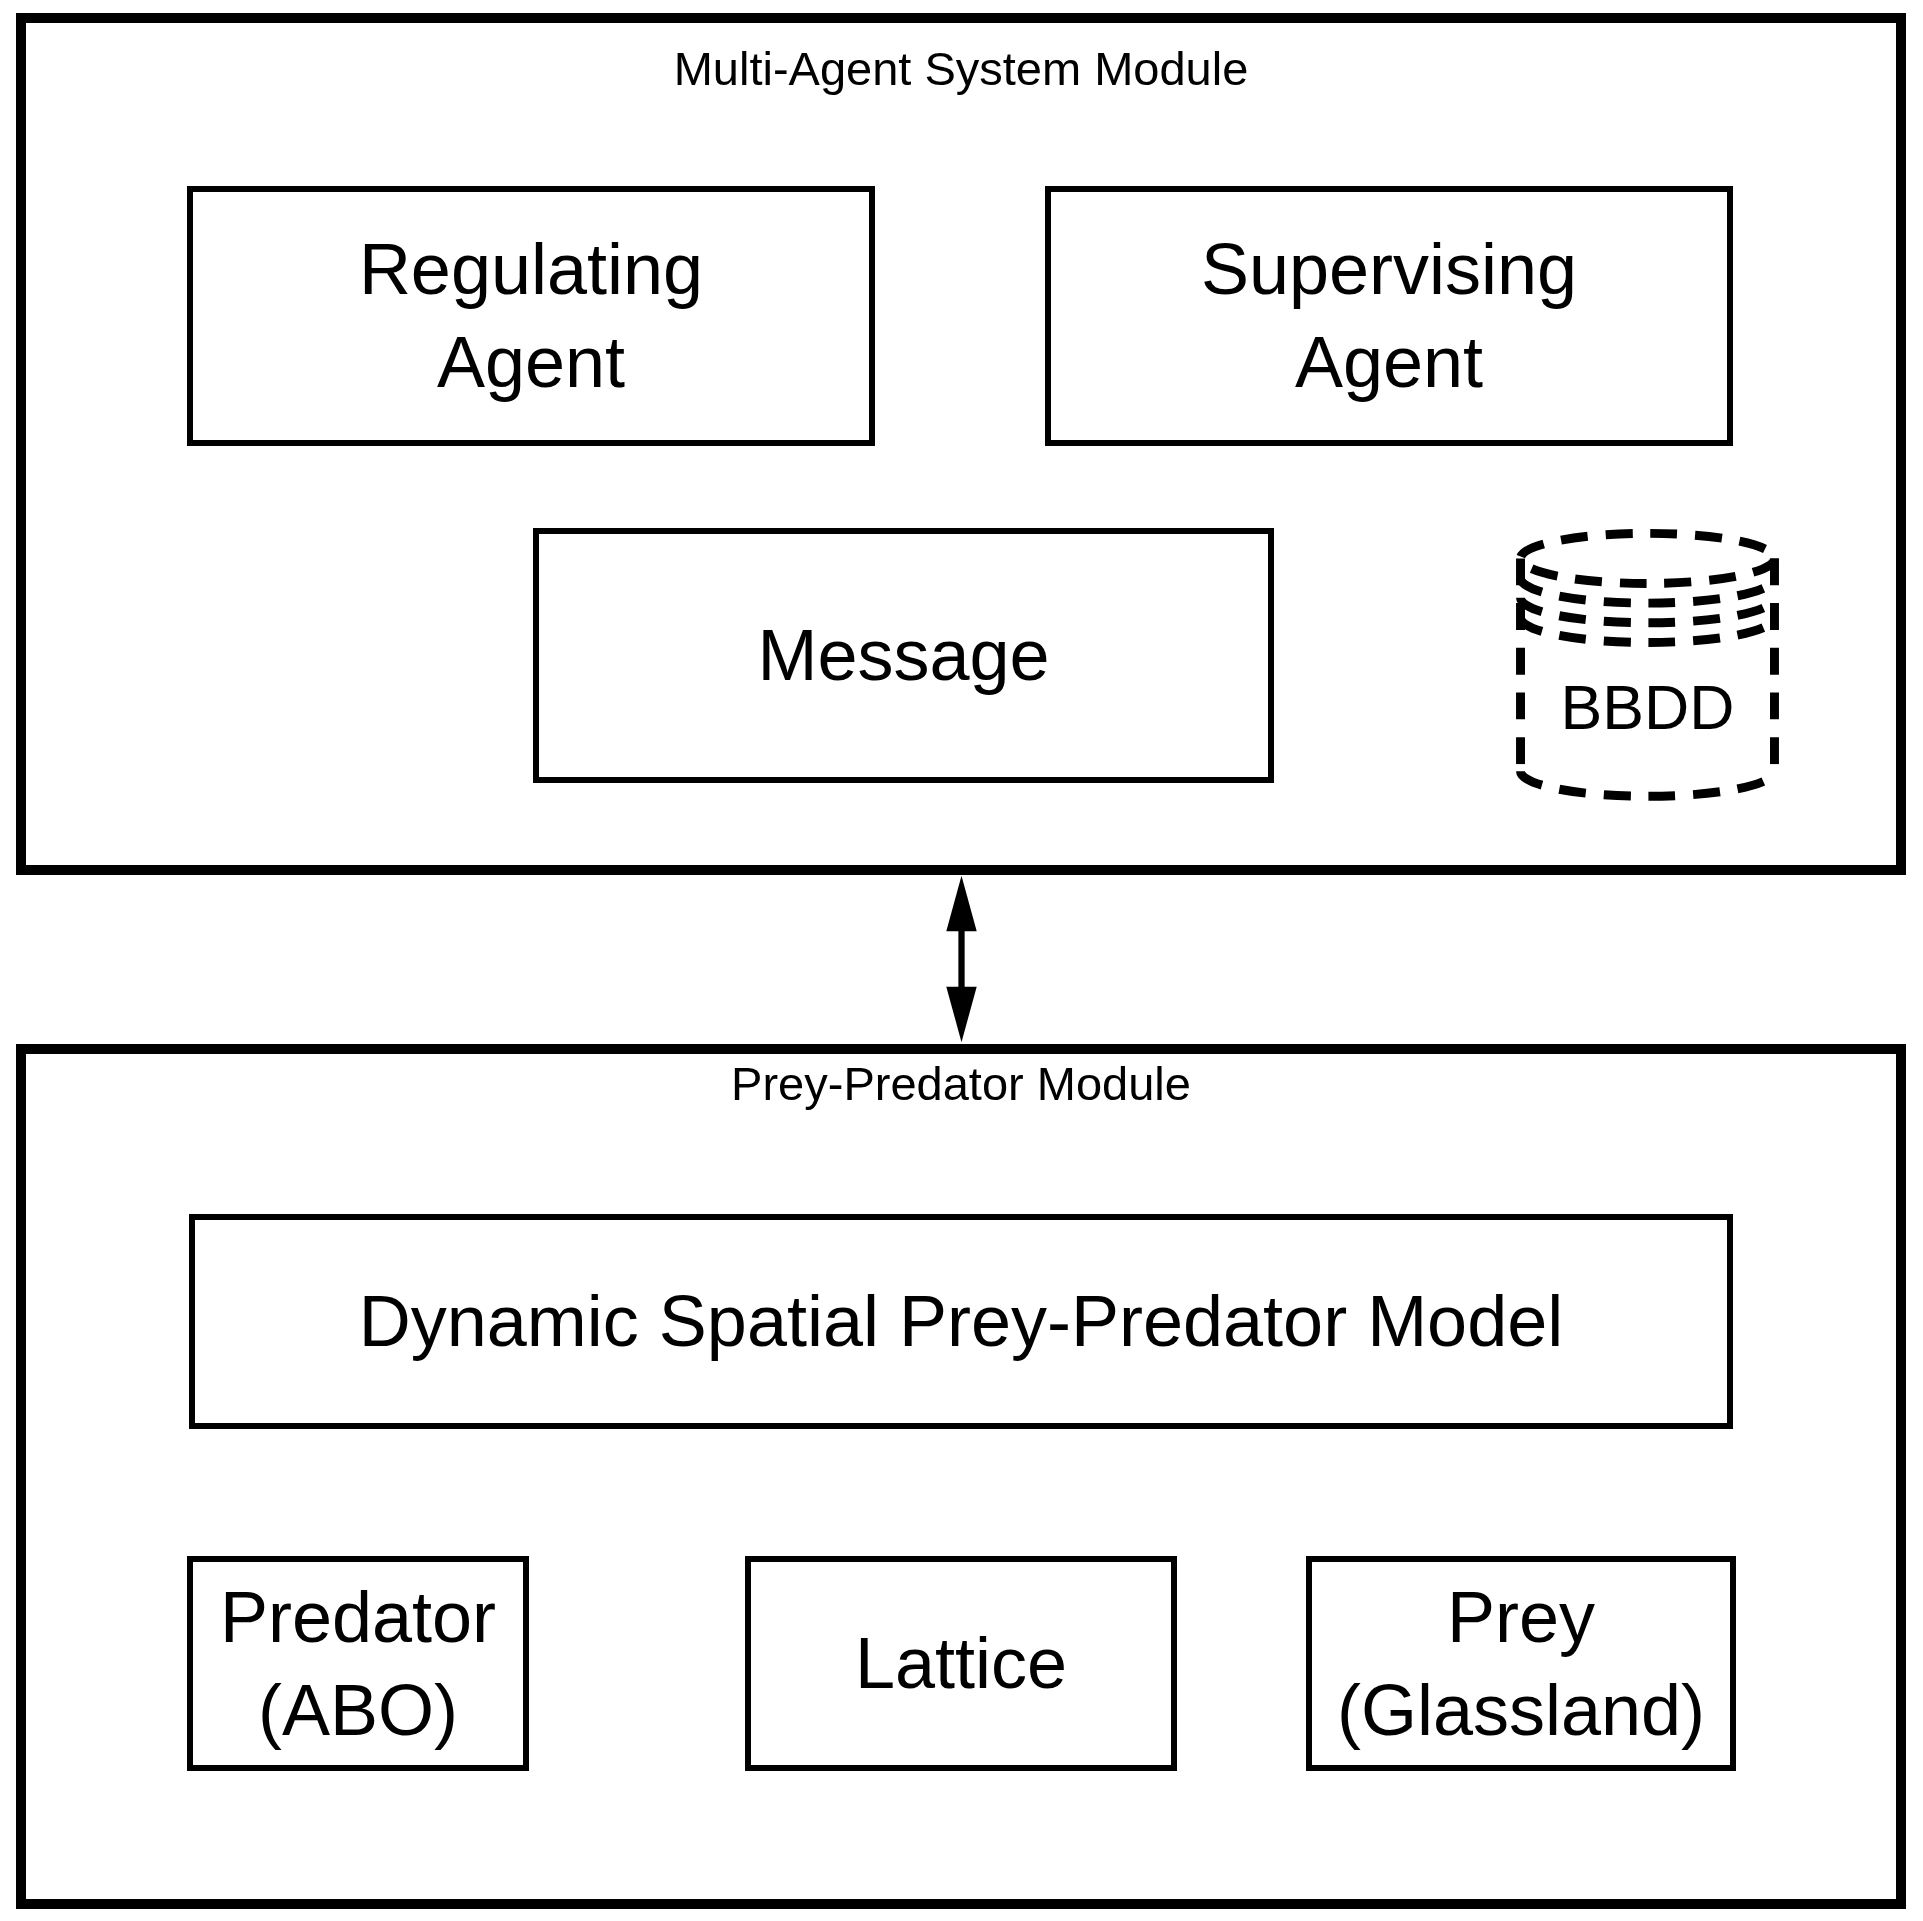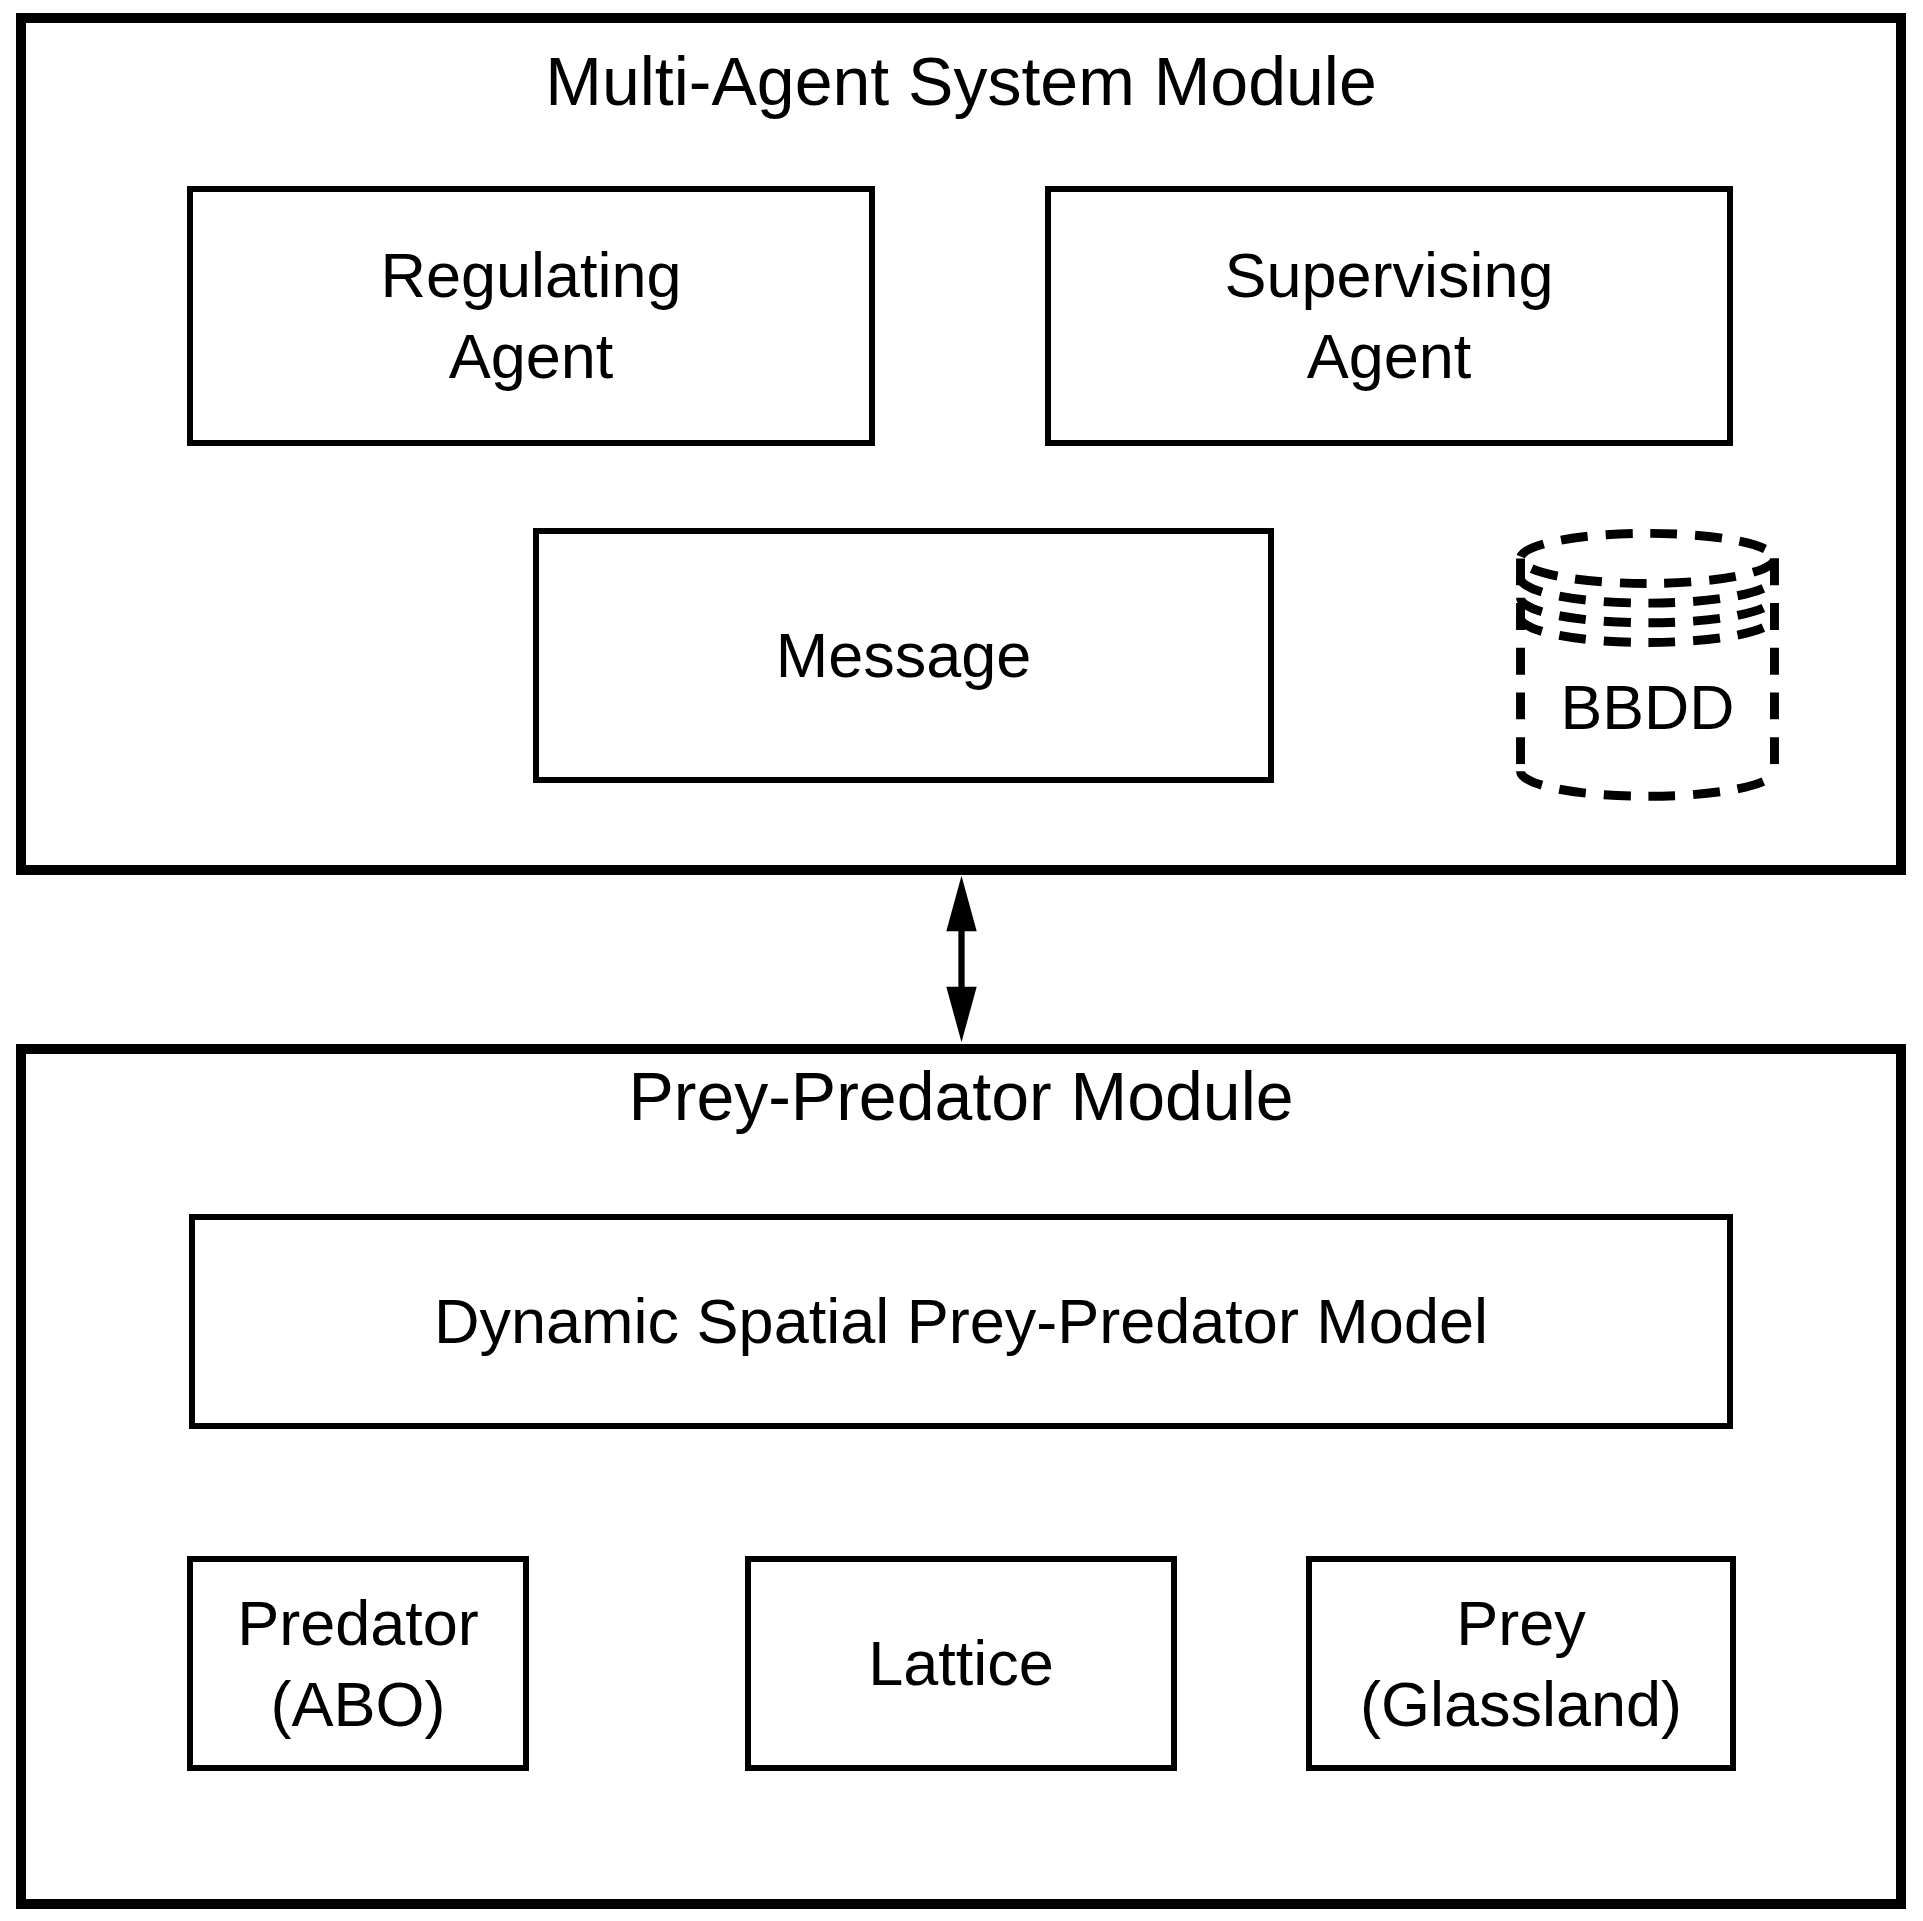--- a/index.html
+++ b/index.html
@@ -15,35 +15,35 @@
     position: absolute;
     border: 10.7px solid #000000;
     background: #ffffff;
     box-sizing: border-box;
   }
   .module-title {
     position: absolute;
     left: 0;
     right: 0;
     text-align: center;
-    font-size: 68px;
+    font-size: 47px;
     line-height: 1.15;
     white-space: nowrap;
   }
   .box {
     position: absolute;
     border: 6.3px solid #000000;
     box-sizing: border-box;
     background: #ffffff;
     display: flex;
     flex-direction: column;
     align-items: center;
     justify-content: center;
     text-align: center;
-    font-size: 63px;
+    font-size: 72px;
     line-height: 1.28;
   }
   .box span { display: block; white-space: nowrap; }
   .svg-abs { position: absolute; }
   .db-text {
     font-family: "Liberation Sans", sans-serif;
     font-size: 70px;
     fill: #000000;
   }
 </style>

